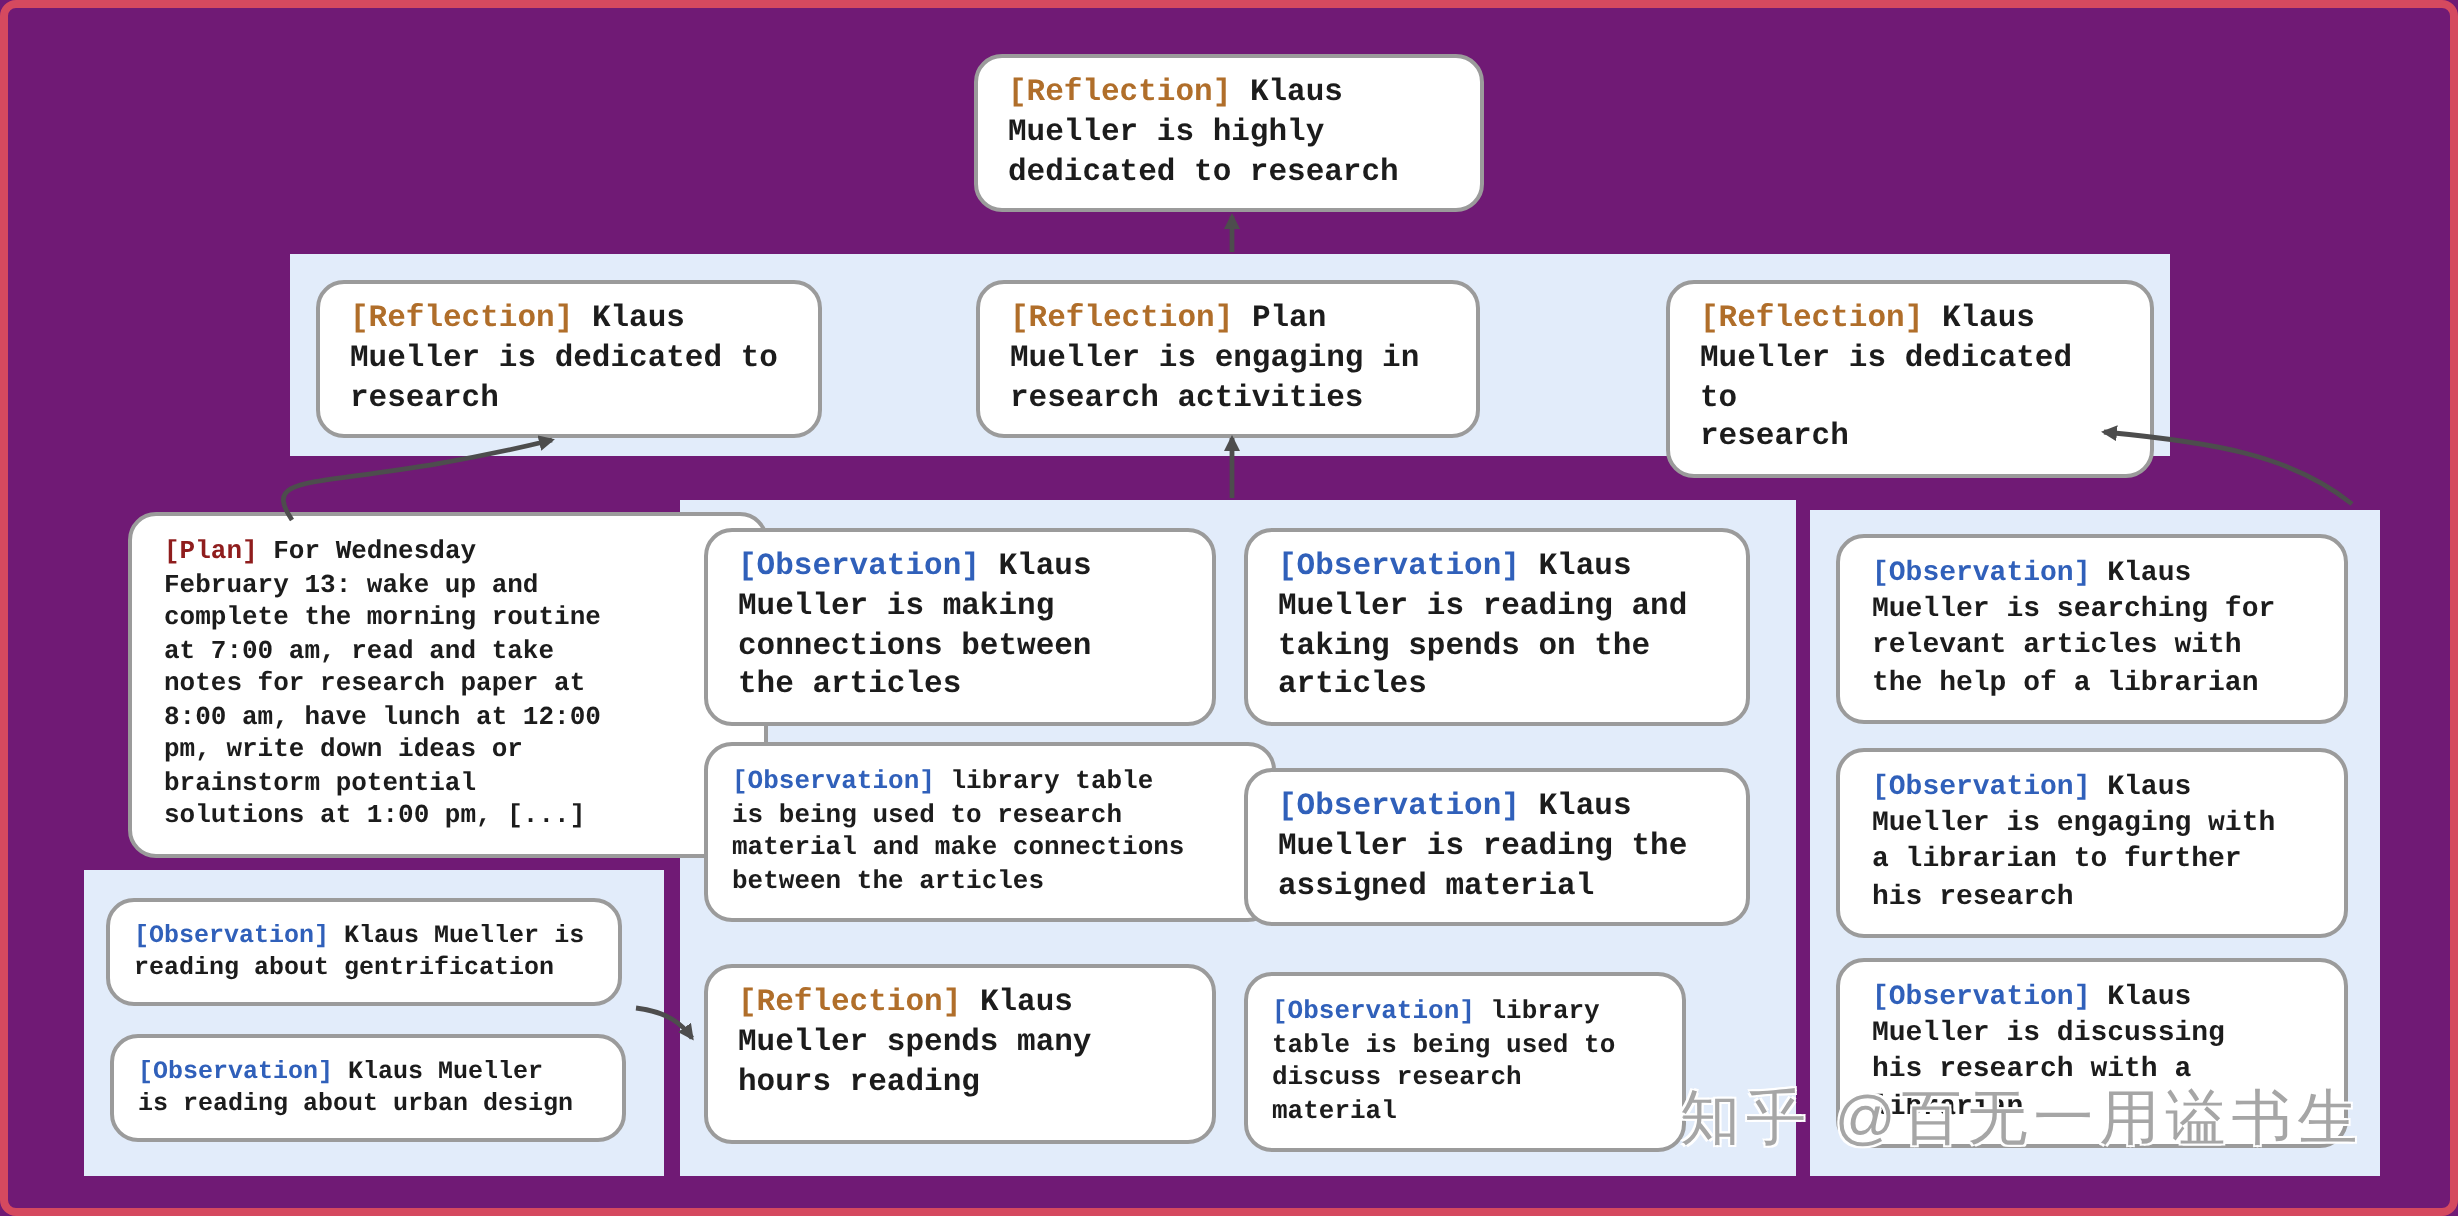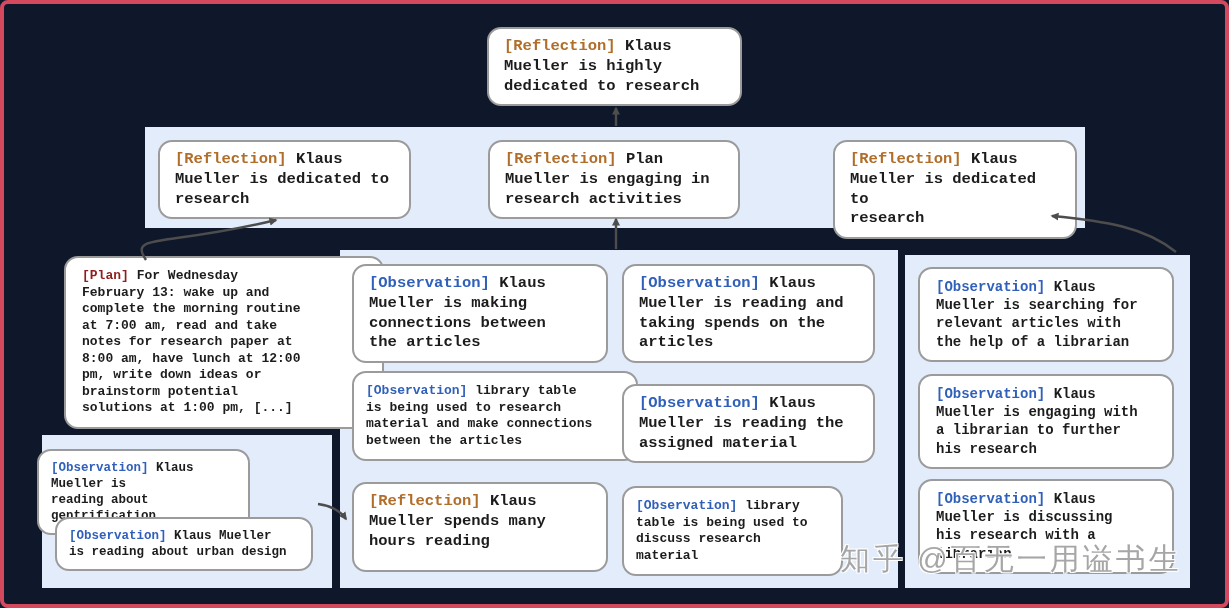--- a/index.html
+++ b/index.html
@@ -1,19 +1,19 @@
 <!DOCTYPE html>
 <html style="--frame: #d5495f; --panel_bg: #e2ecfa; --box_border: #9b9b9b; --text: #1c1c1c; --reflection_tag: #b06e2a; --plan_tag: #8f1d1d; --observation_tag: #3060ba; --arrow: #4d4d4d; --watermark: #a6a6a6;"><head>
 <meta charset="utf-8">
 <style>
   html,body{margin:0;padding:0;background:#ffffff;}
   #canvas{
     position:relative;
     width:1229px;height:608px;
-    background:#0f172a;
+    background:#701a75;
     overflow:hidden;
     font-family:"Liberation Mono","DejaVu Sans Mono",monospace;
   }
   .frame{
     position:absolute;inset:0;
     border:4px solid var(--frame,#d5495f);
     border-radius:8px;
     pointer-events:none;
     z-index:50;
   }
@@ -103,21 +103,21 @@
 February 13: wake up and
 complete the morning routine
 at 7:00 am, read and take
 notes for research paper at
 8:00 am, have lunch at 12:00
 pm, write down ideas or
 brainstorm potential
 solutions at 1:00 pm, [...]</span>
   </div>
 
-  <div class="node fs-xs" style="left:37px;top:449px;width:213px;" data-type="observation">
+  <div class="node fs-xs" style="left:53px;top:449px;width:258px;" data-type="observation">
     <span class="tag">[Observation]</span><span class="txt">Klaus Mueller is
 reading about gentrification</span>
   </div>
 
   <div class="node fs-xs" style="left:55px;top:517px;width:258px;" data-type="observation">
     <span class="tag">[Observation]</span><span class="txt">Klaus Mueller
 is reading about urban design</span>
   </div>
 
   <div class="node fs-lg" style="left:352px;top:264px;width:256px;" data-type="observation">

